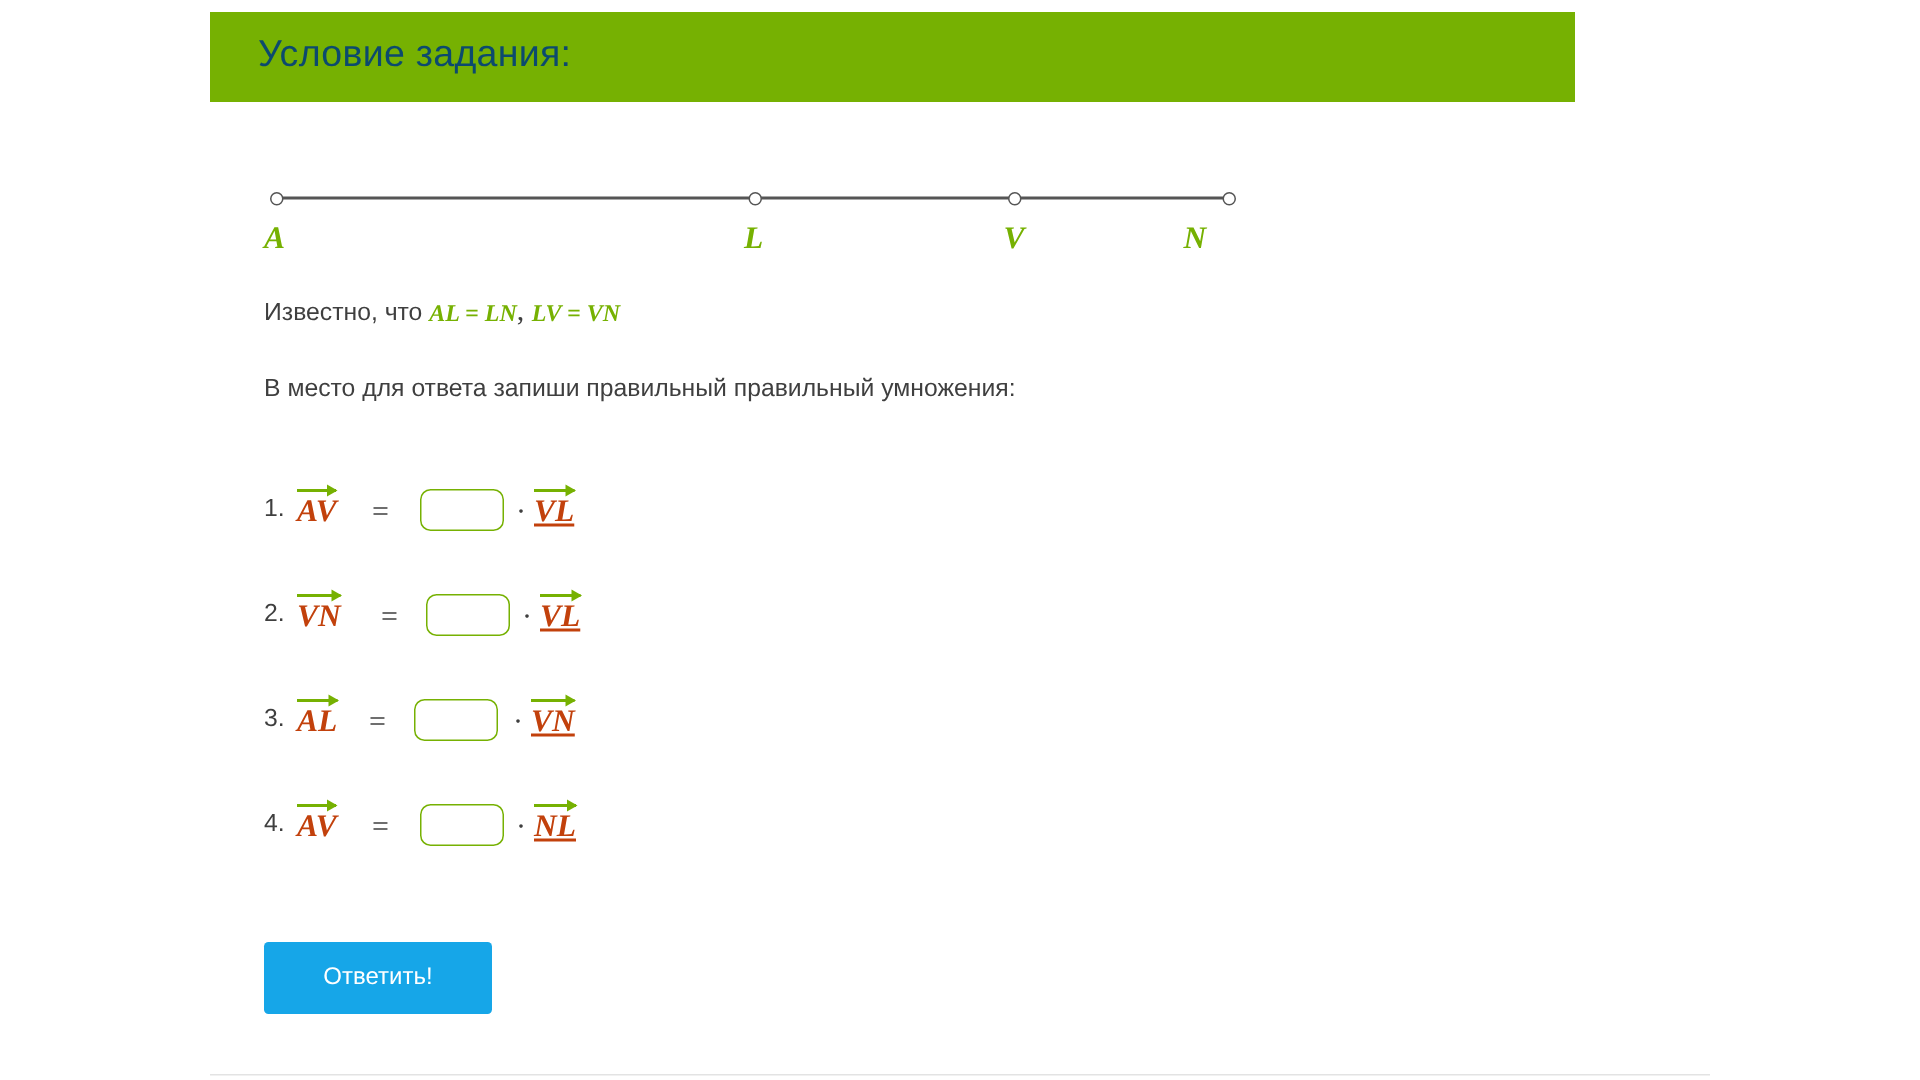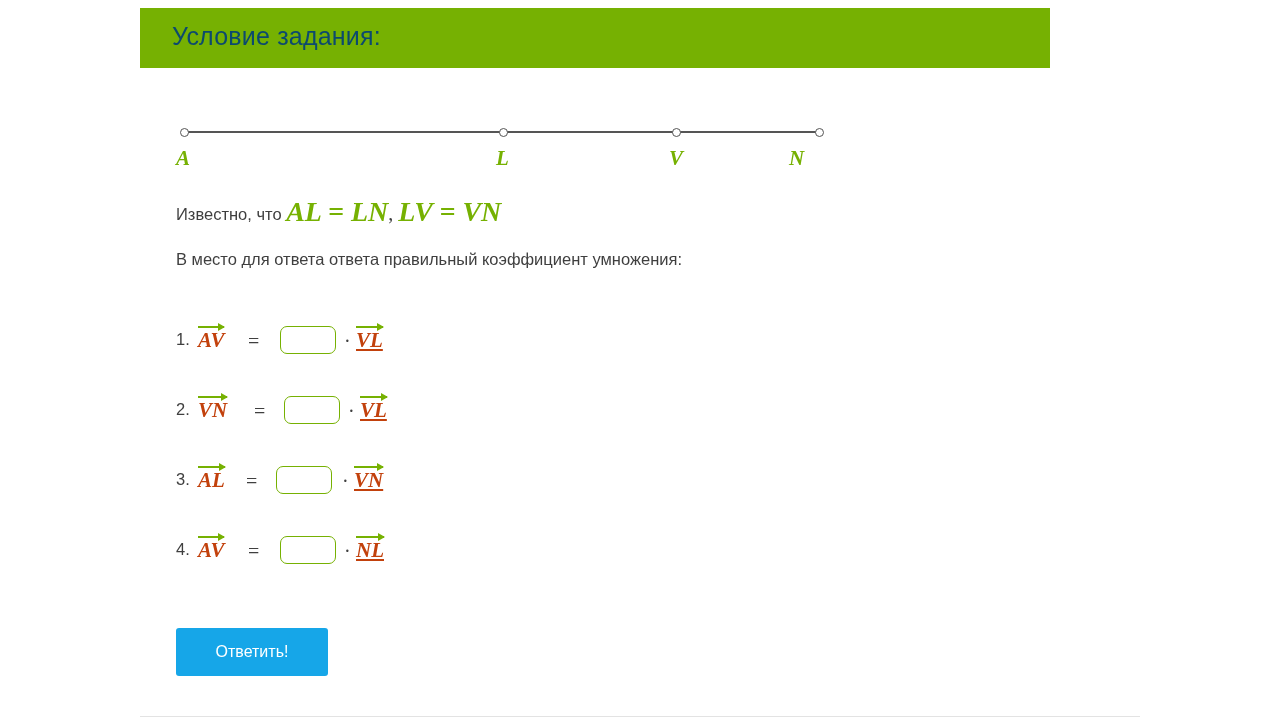--- a/index.html
+++ b/index.html
@@ -104,21 +104,21 @@
     position: absolute;
     left: 36px;
     top: 128px;
     font-size: 16.5px;
     color: #3f3f3f;
   }
   .math-green {
     font-family: "Liberation Serif", serif;
     font-style: italic;
     font-weight: bold;
-    font-size: 28px;
+    font-size: 16px;
     color: #76b102;
     vertical-align: -1px;
   }
   .comma-green {
     font-family: "Liberation Serif", serif;
     font-size: 20px;
     color: #3f3f3f;
   }
   .line-instruction {
     position: absolute;
@@ -273,21 +273,21 @@
         <div class="seg-label" style="left:493px;">V</div>
 
         <div class="seg-point" style="left:639px;"></div>
         <div class="seg-label" style="left:613px;">N</div>
       </div>
 
       <div class="line-known">
         <span>Известно, что </span><span class="math-green">AL = LN</span><span class="comma-green">, </span><span class="math-green">LV = VN</span>
       </div>
 
-      <div class="line-instruction">В место для ответа ответа правильный коэффициент умножения:</div>
+      <div class="line-instruction">В место для ответа запиши правильный правильный умножения:</div>
 
       <div class="rows">
 
         <div class="row">
           <span class="row-index">1.</span>
           <span class="vec vec-left" style="left:22px;">
             <span class="arrow">
                 <span class="bar"></span>
                 <span class="head"></span>
               </span>

